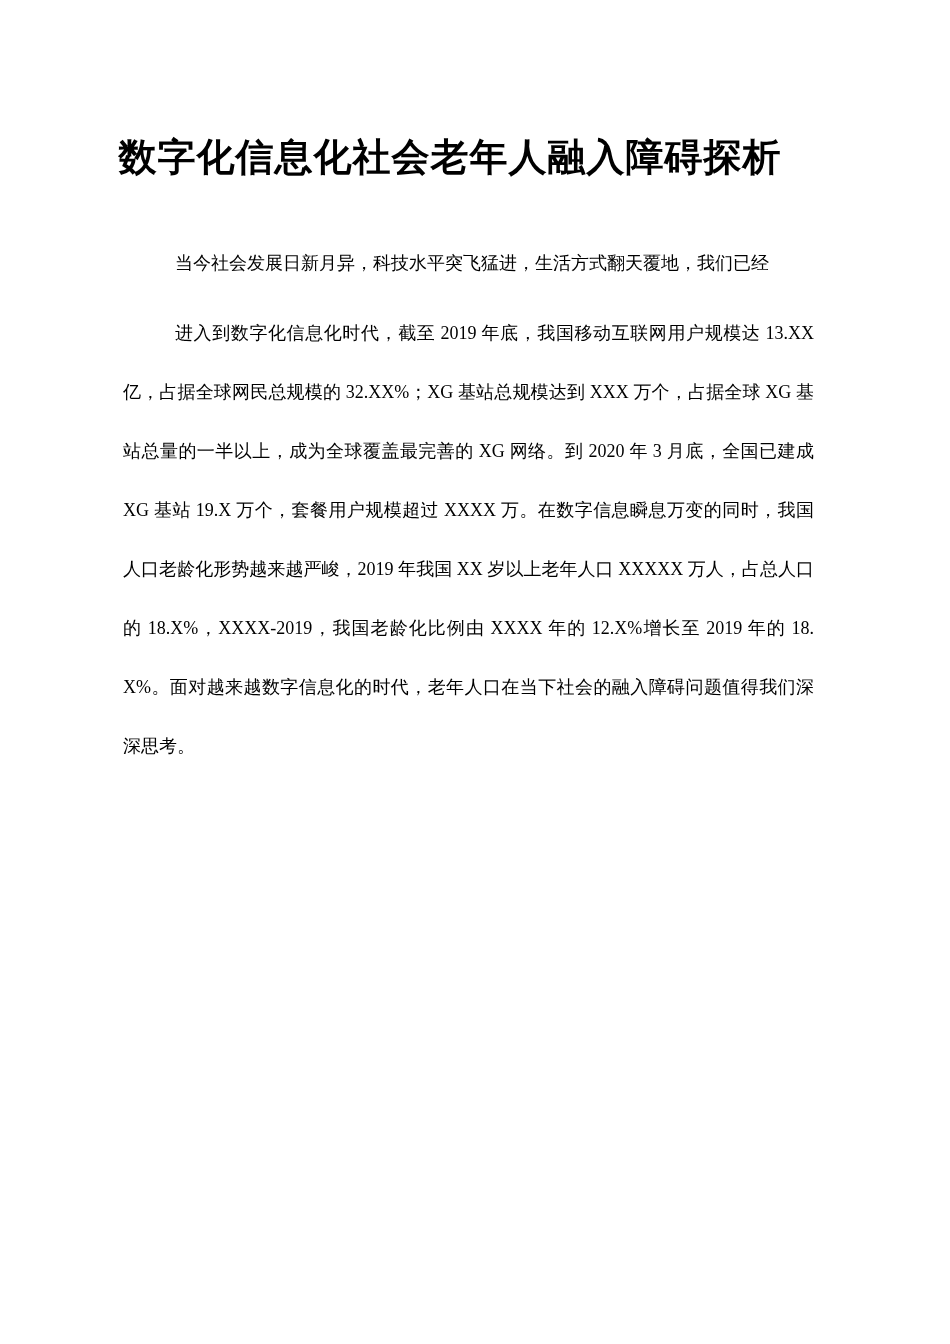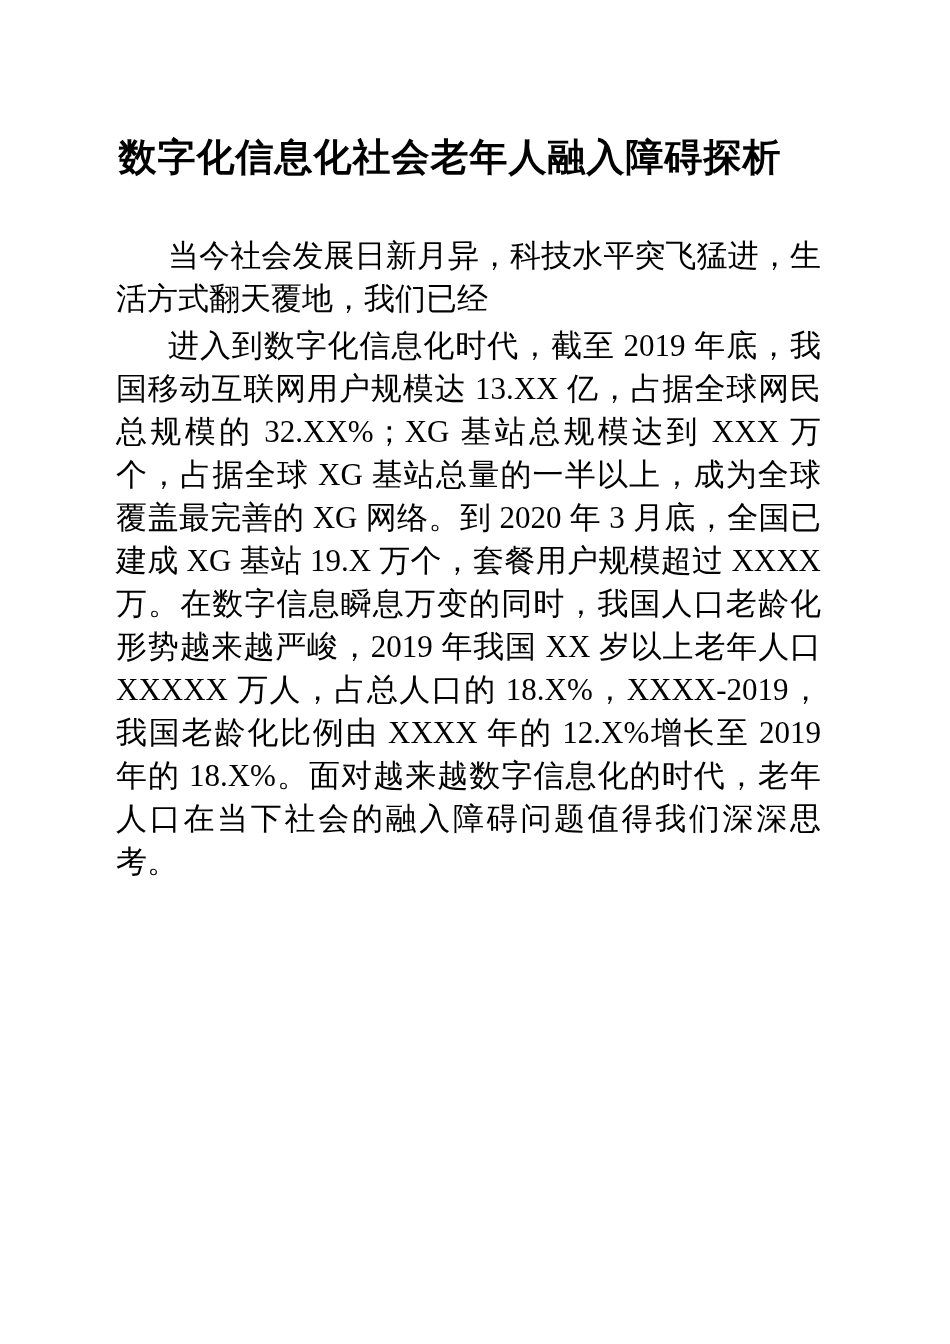--- a/index.html
+++ b/index.html
@@ -29,23 +29,23 @@
     letter-spacing: 1px;
     margin: 0 0 53px 0;
     font-family: "Liberation Serif", "DejaVu Serif", serif;
   }
   .doc-body {
     box-sizing: border-box;
     padding-left: 112px;
     padding-right: 75px;
   }
   .para {
-    font-size: 31px;
-    line-height: 43px;
-    margin: 4px;
+    font-size: 18px;
+    line-height: 59px;
+    margin: 11px;
     text-align: justify;
     text-justify: inter-ideograph;
     text-indent: 52px;
     word-break: break-all;
   }
 </style>
 </head>
 <body>
 
 <div class="page">

